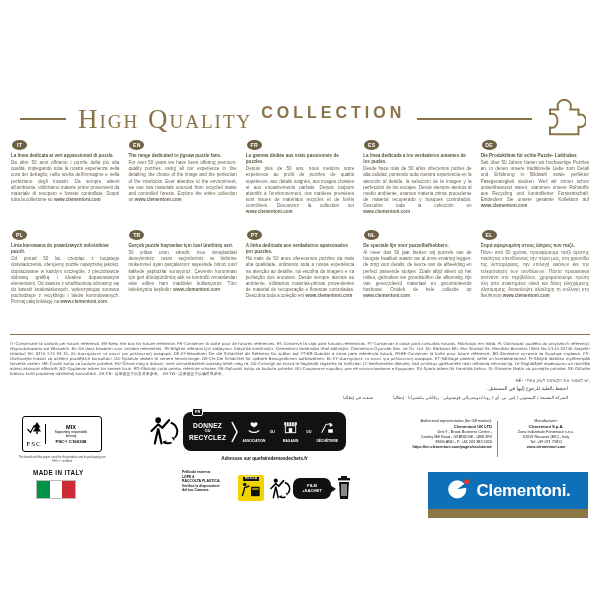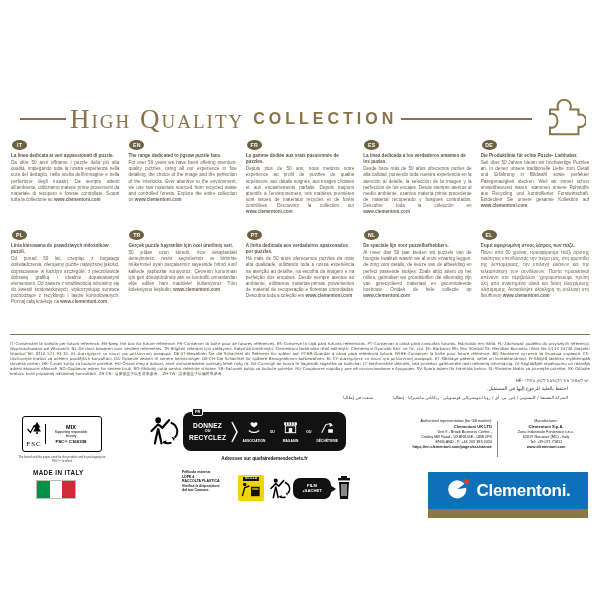--- a/index.html
+++ b/index.html
@@ -9,21 +9,21 @@
   *{margin:0;padding:0;box-sizing:border-box;}
   body{background:#e9e9e9;}
   .page{position:relative;width:600px;height:600px;background:#fff;
         font-family:"Liberation Sans",sans-serif;overflow:hidden;margin:0 auto;}
 
   
   .hq-header{position:absolute;top:88px;left:20px;right:14px;height:62px;display:flex;align-items:center;}
   .hq-line{height:2px;background:var(--gold);}
   .line-left{width:46px;flex:none;}
   .line-right{flex:1;}
-  .hq-title{margin:0 4px;color:var(--gold);white-space:nowrap;display:flex;align-items:center;gap:9px;}
+  .hq-title{margin:0 12px;color:var(--gold);white-space:nowrap;display:flex;align-items:flex-start;gap:9px;}
   .hq-title .serif{font-family:"Liberation Serif",serif;font-variant:small-caps;font-size:27px;letter-spacing:2px;}
   .hq-title .sans{font-weight:bold;font-size:16px;letter-spacing:4px;text-transform:uppercase;}
   .puzzle-wrap{margin-left:12px;flex:none;}
 
   
   .lang-row{position:absolute;left:11px;right:11px;display:flex;gap:9px;}
   .row-1{top:140px;}
   .row-2{top:230px;}
   .lang-col{flex:1;color:#6b6351;font-size:4.6px;line-height:1.34;text-align:justify;}
   .lang-badge{width:15px;height:10px;border-radius:50%;background:var(--badge);color:#fff;

